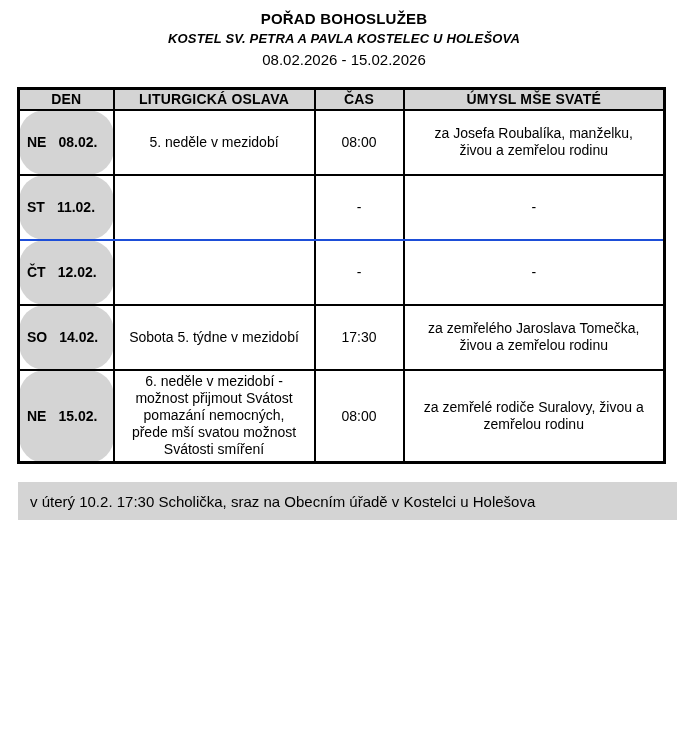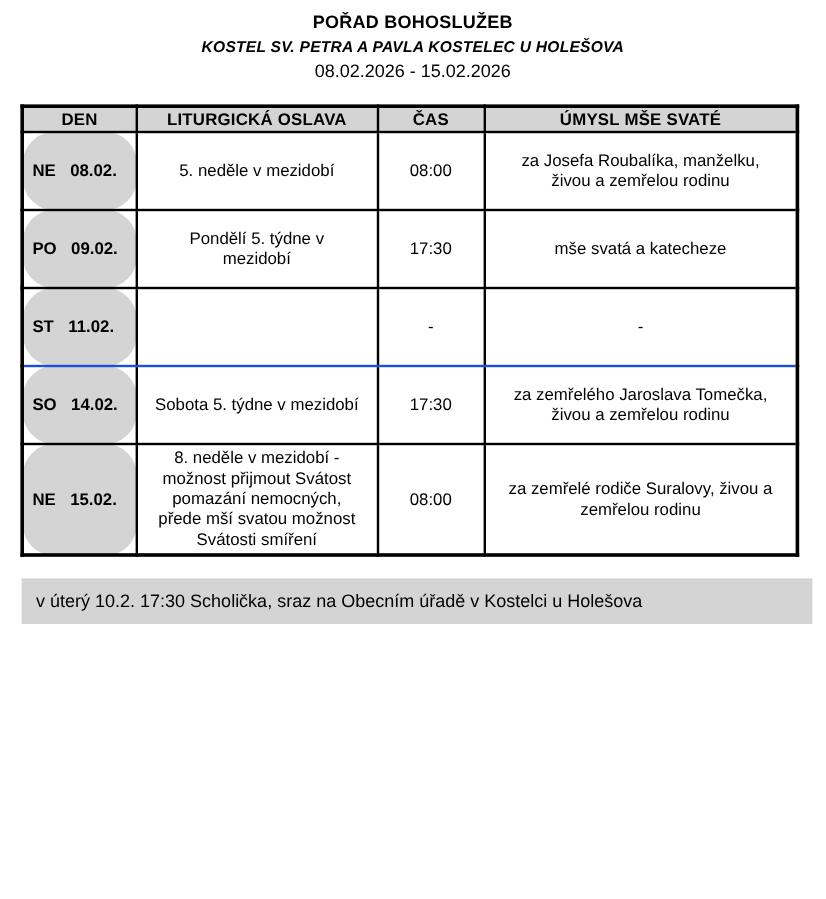--- a/index.html
+++ b/index.html
@@ -95,37 +95,36 @@
         <span class="day-wrap">
           <span>NE</span>
           <span>08.02.</span>
         </span>
       </td>
       <td class="celebration-cell">5. neděle v mezidobí</td>
       <td class="time-cell">08:00</td>
       <td class="intention-cell">za Josefa Roubalíka, manželku,
 živou a zemřelou rodinu</td>
     </tr>
-    <tr class="row-normal">
-      <td class="day-cell">
-        <span class="day-wrap">
-          <span>PO</span>
-          <span>09.02.</span>
-        </span>
-      </td>
-      <td class="celebration-cell">Pondělí 5. týdne v
-mezidobí</td>
-      <td class="time-cell">17:30</td>
-      <td class="intention-cell">mše svatá a katecheze</td>
-    </tr>
     <tr class="row-normal gray-bottom">
       <td class="day-cell">
         <span class="day-wrap">
           <span>ST</span>
           <span>11.02.</span>
+        </span>
+      </td>
+      <td class="celebration-cell"></td>
+      <td class="time-cell">-</td>
+      <td class="intention-cell">-</td>
+    </tr>
+    <tr class="row-normal gray-top">
+      <td class="day-cell">
+        <span class="day-wrap">
+          <span>ČT</span>
+          <span>12.02.</span>
         </span>
       </td>
       <td class="celebration-cell"></td>
       <td class="time-cell">-</td>
       <td class="intention-cell">-</td>
     </tr>
     <tr class="row-normal">
       <td class="day-cell">
         <span class="day-wrap">
           <span>SO</span>
@@ -137,21 +136,21 @@
       <td class="intention-cell">za zemřelého Jaroslava Tomečka,
 živou a zemřelou rodinu</td>
     </tr>
     <tr class="row-tall">
       <td class="day-cell">
         <span class="day-wrap">
           <span>NE</span>
           <span>15.02.</span>
         </span>
       </td>
-      <td class="celebration-cell">8. neděle v mezidobí -
+      <td class="celebration-cell">6. neděle v mezidobí -
 možnost přijmout Svátost
 pomazání nemocných,
 přede mší svatou možnost
 Svátosti smíření</td>
       <td class="time-cell">08:00</td>
       <td class="intention-cell">za zemřelé rodiče Suralovy, živou a
 zemřelou rodinu</td>
     </tr>
   </tbody>
 </table>

